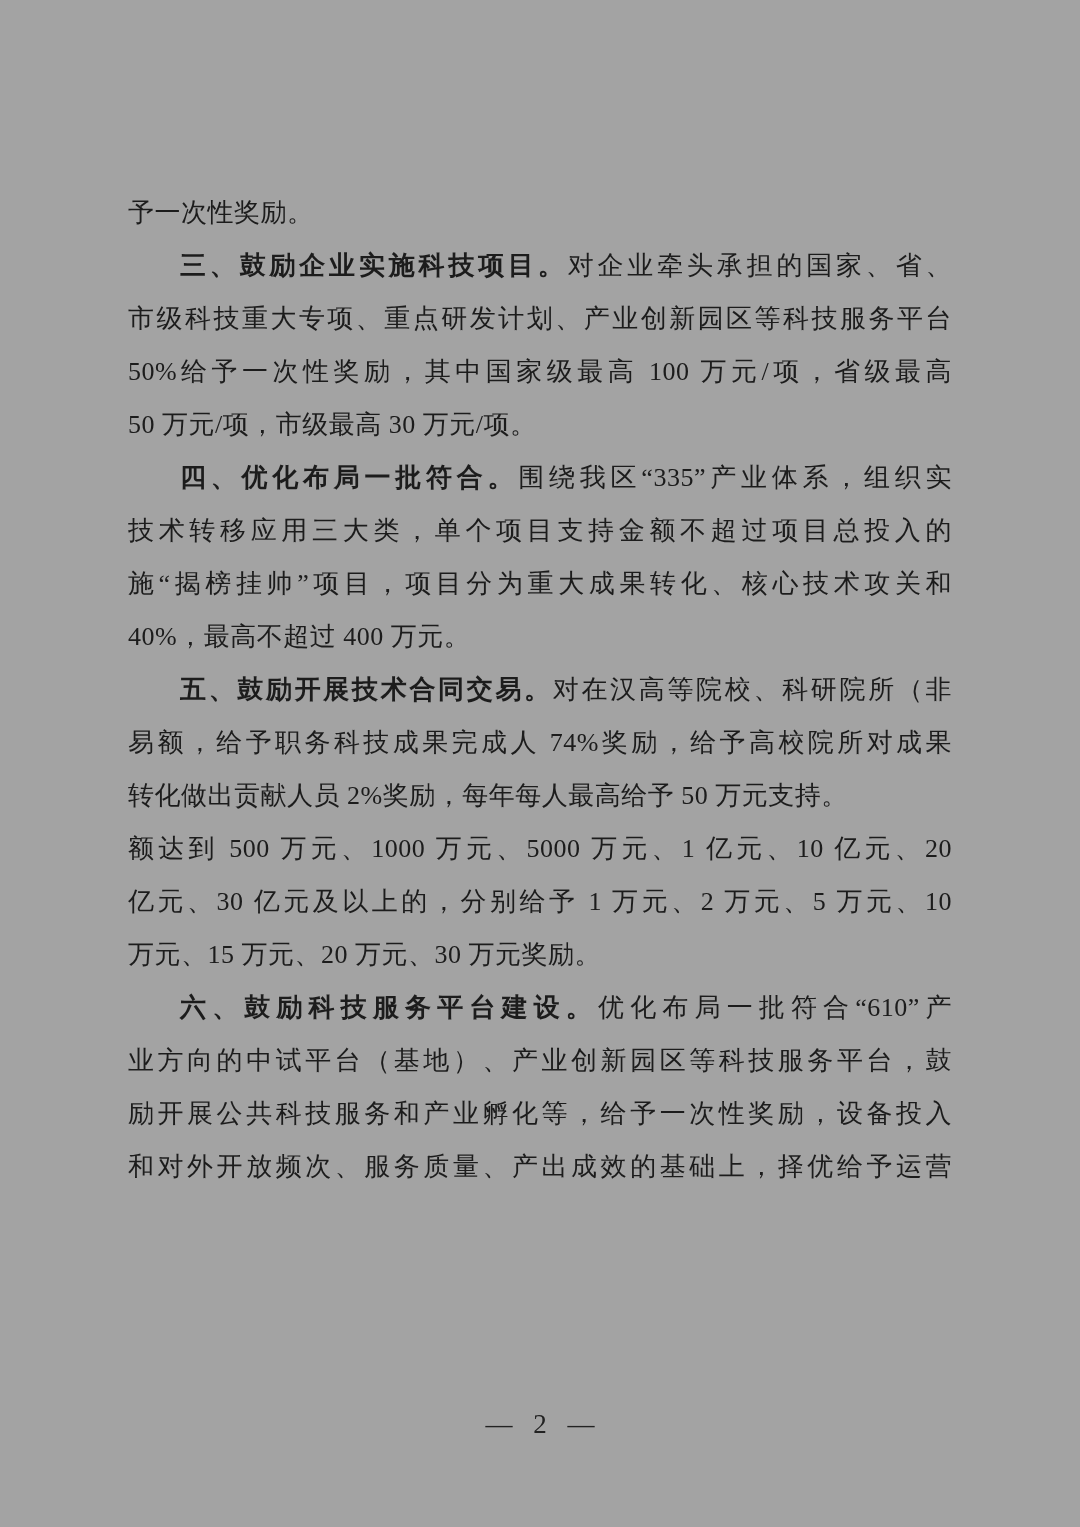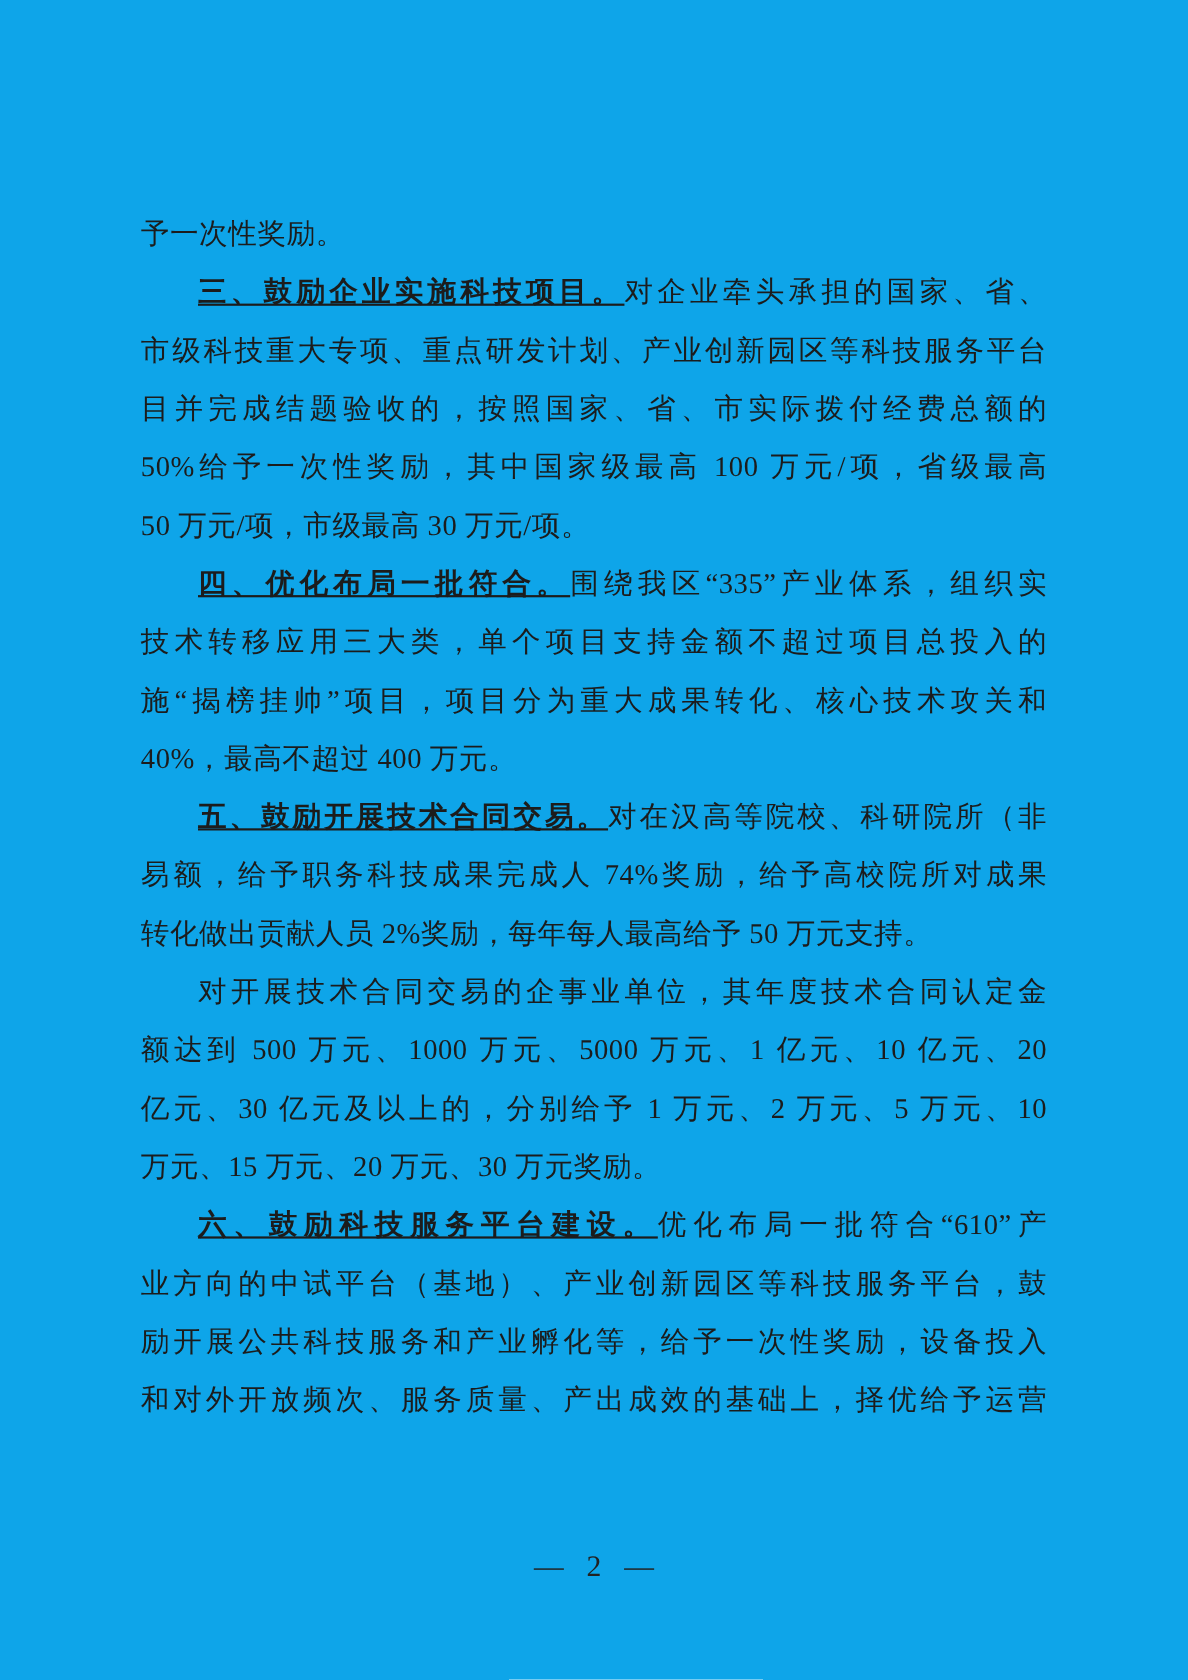--- a/index.html
+++ b/index.html
@@ -4,21 +4,21 @@
 <style>
   html, body {
     margin: 0;
     padding: 0;
     background: #ffffff;
   }
   .page {
     position: relative;
     width: 1080px;
     height: 1527px;
-    background: #0ea5e9;
+    background: #a3a3a3;
     color: #1c1c1c;
     font-family: "Liberation Serif", serif;
     overflow: hidden;
   }
   .content {
     position: absolute;
     left: 128px;
     top: 186px;
     width: 824px;
   }
@@ -34,21 +34,20 @@
     text-align-last: justify;
   }
   
   .i {
     text-indent: 2em;
   }
   
   .b {
     font-weight: bold;
     font-family: "Liberation Sans", sans-serif;
-    text-decoration: underline;
   }
   .footer {
     position: absolute;
     top: 1398px;
     left: 0;
     width: 100%;
     text-align: center;
     font-size: 27px;
     line-height: 53px;
     word-spacing: 14px;
@@ -58,34 +57,32 @@
 </head>
 <body>
 
 <div class="page">
   <div class="content">
 
     <div class="line"><span>予一次性奖励。</span></div>
 
     <div class="line j i"><span class="b">三、鼓励企业实施科技项目。</span><span>对企业牵头承担的国家、省、</span></div>
     <div class="line j"><span>市级科技重大专项、重点研发计划、产业创新园区等科技服务平台</span></div>
-    <div class="line j"><span>目并完成结题验收的，按照国家、省、市实际拨付经费总额的</span></div>
     <div class="line j"><span>50%给予一次性奖励，其中国家级最高 100 万元/项，省级最高</span></div>
     <div class="line"><span>50 万元/项，市级最高 30 万元/项。</span></div>
 
     <div class="line j i"><span class="b">四、优化布局一批符合。</span><span>围绕我区“335”产业体系，组织实</span></div>
     <div class="line j"><span>技术转移应用三大类，单个项目支持金额不超过项目总投入的</span></div>
     <div class="line j"><span>施“揭榜挂帅”项目，项目分为重大成果转化、核心技术攻关和</span></div>
     <div class="line"><span>40%，最高不超过 400 万元。</span></div>
 
     <div class="line j i"><span class="b">五、鼓励开展技术合同交易。</span><span>对在汉高等院校、科研院所（非</span></div>
     <div class="line j"><span>易额，给予职务科技成果完成人 74%奖励，给予高校院所对成果</span></div>
     <div class="line"><span>转化做出贡献人员 2%奖励，每年每人最高给予 50 万元支持。</span></div>
 
-    <div class="line j i"><span>对开展技术合同交易的企事业单位，其年度技术合同认定金</span></div>
     <div class="line j"><span>额达到 500 万元、1000 万元、5000 万元、1 亿元、10 亿元、20</span></div>
     <div class="line j"><span>亿元、30 亿元及以上的，分别给予 1 万元、2 万元、5 万元、10</span></div>
     <div class="line"><span>万元、15 万元、20 万元、30 万元奖励。</span></div>
 
     <div class="line j i"><span class="b">六、鼓励科技服务平台建设。</span><span>优化布局一批符合“610”产</span></div>
     <div class="line j"><span>业方向的中试平台（基地）、产业创新园区等科技服务平台，鼓</span></div>
     <div class="line j"><span>励开展公共科技服务和产业孵化等，给予一次性奖励，设备投入</span></div>
     <div class="line j"><span>和对外开放频次、服务质量、产出成效的基础上，择优给予运营</span></div>
 
   </div>

